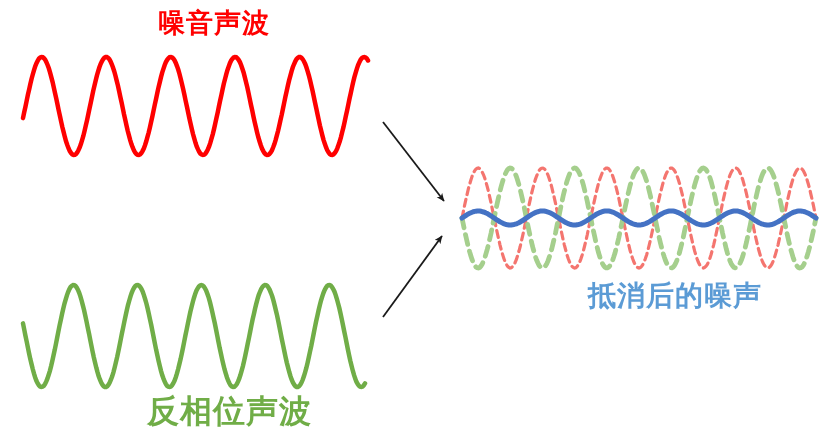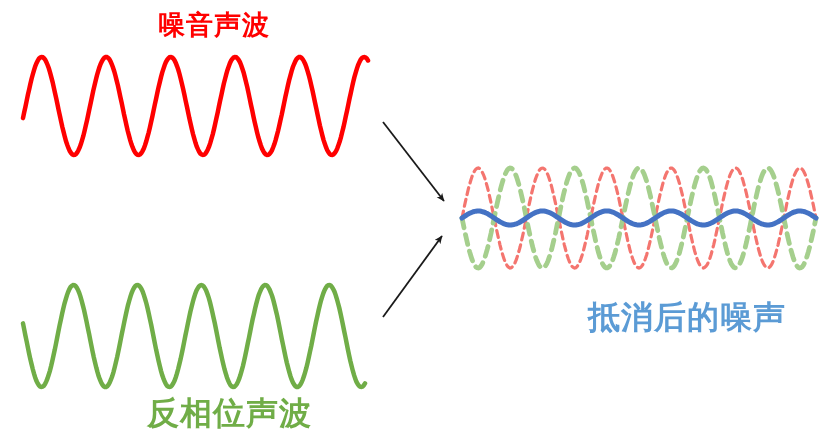--- a/index.html
+++ b/index.html
@@ -1,33 +1,33 @@
 <!DOCTYPE html>
 <html><head>
 <meta charset="utf-8">
 <style>
   html,body{margin:0;padding:0;background:#ffffff;}
   #stage{
     position:relative;
     width:826px;height:438px;
     background:#ffffff;
     overflow:hidden;
-    font-family:Liberation Serif, serif;
+    font-family:Liberation Mono, monospace;
   }
   #wave-svg{position:absolute;left:0;top:0;width:826px;height:438px;}
   .lbl{
     position:absolute;
     font-weight:bold;
     white-space:nowrap;
     letter-spacing:1px;
     line-height:1.1;
   }
   #lbl-noise{left:158px;top:11px;font-size:27px;}
   #lbl-antiphase{left:147px;top:396px;font-size:32px;}
-  #lbl-cancelled{left:588px;top:300px;font-size:32px;text-align:center;}
+  #lbl-cancelled{left:588px;top:283px;font-size:28px;text-align:center;}
 </style>
 </head>
 <body>
 
 <div id="stage">
   <svg id="wave-svg" viewBox="0 0 826 438">
     <defs>
       <marker id="arrowhead" markerWidth="9" markerHeight="8" refX="7.5" refY="3.5" orient="auto" markerUnits="userSpaceOnUse">
         <path id="arrowhead-path" d="M0,0 L8,3.5 L0,7 L2,3.5 Z" fill="#1a1a1a"></path>
       </marker>

